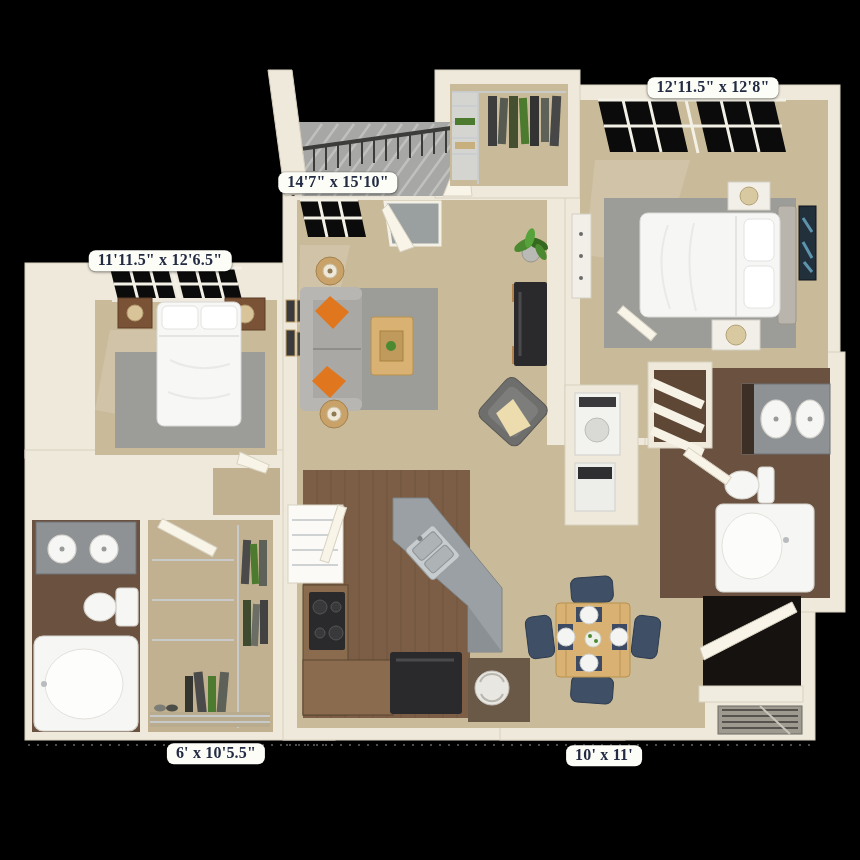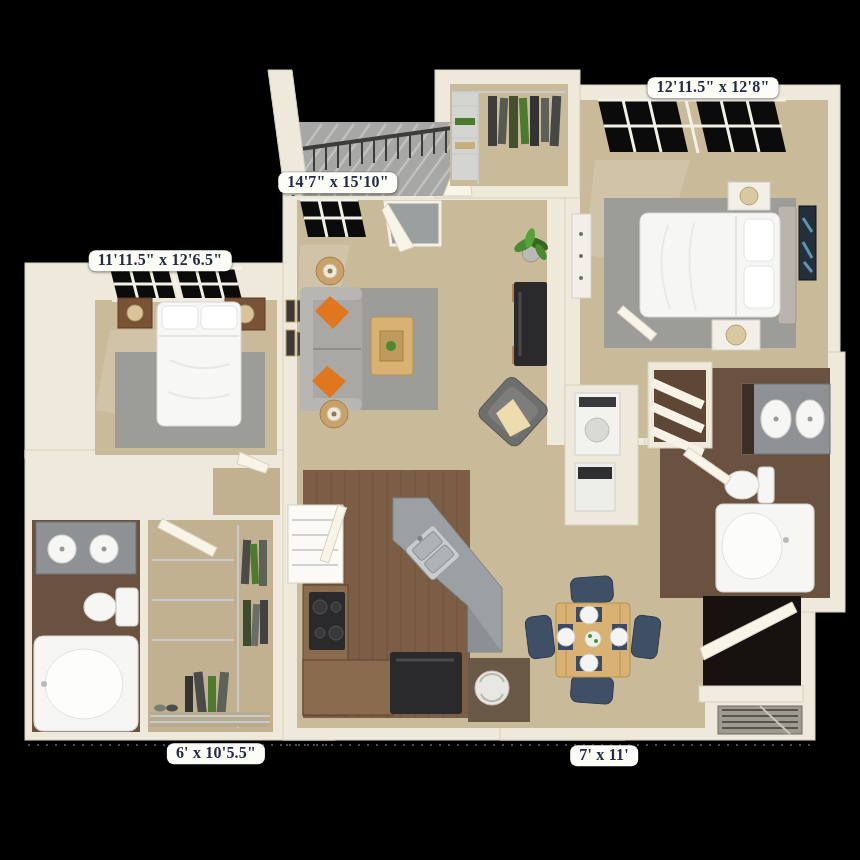--- a/index.html
+++ b/index.html
@@ -374,14 +374,14 @@
       <path d="M760,706 l30,28" stroke="#c9c5ba" stroke-width="2"></path>
     </g>
   </g>
 
 </svg>
 
   <div class="dim-label" style="left:713px;top:88px">12'11.5" x 12'8"</div>
   <div class="dim-label" style="left:338px;top:183px">14'7" x 15'10"</div>
   <div class="dim-label" style="left:160px;top:261px">11'11.5" x 12'6.5"</div>
   <div class="dim-label" style="left:216px;top:754px">6' x 10'5.5"</div>
-  <div class="dim-label" style="left:604px;top:756px">7' x 11'</div>
+  <div class="dim-label" style="left:604px;top:756px">10' x 11'</div>
 </div>
 
 </body></html>

